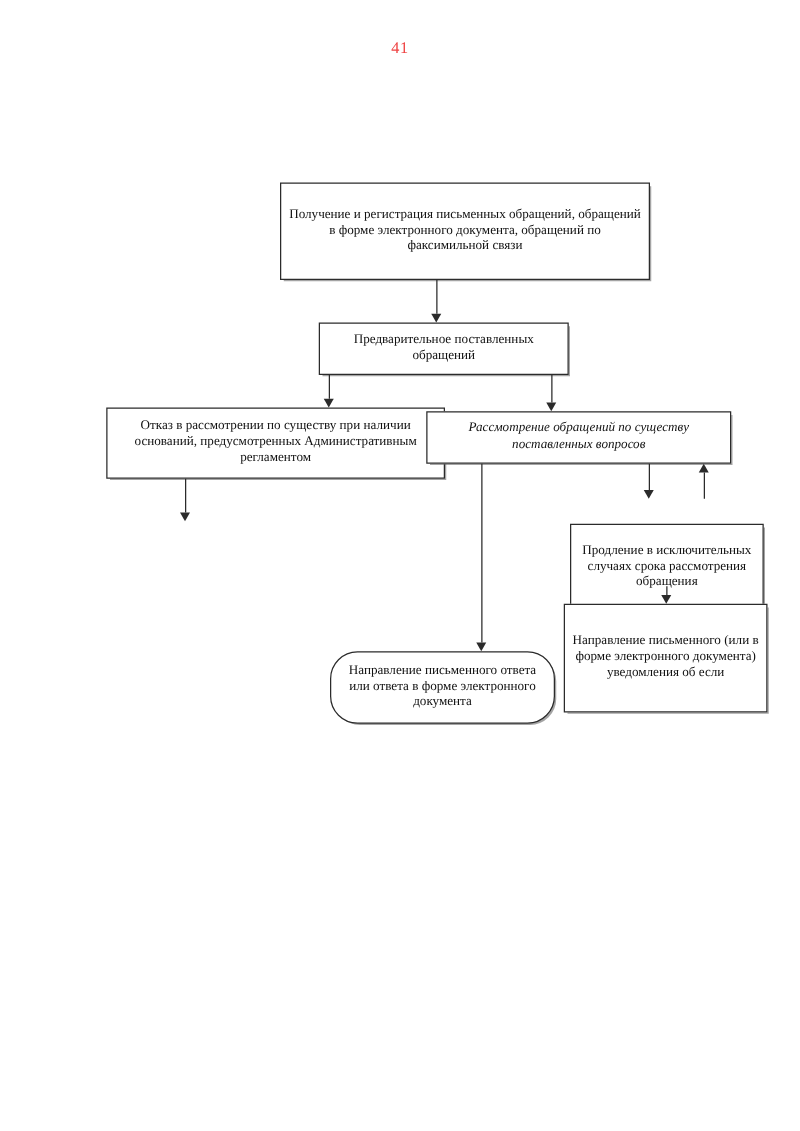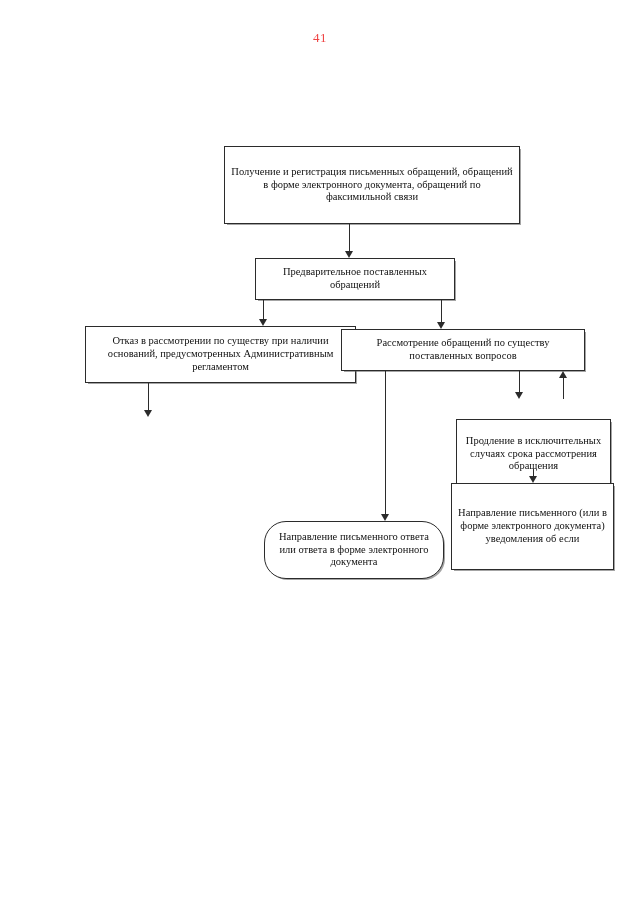--- a/index.html
+++ b/index.html
@@ -76,21 +76,21 @@
   </div>
 
   <div class="node" style="left:255px; top:258px; width:200px; height:42px;">
     <span>Предварительное поставленных обращений</span>
   </div>
 
   <div class="node" style="left:42px; top:326px; width:271px; height:57px;margin-left:43px;">
     <span>Отказ в рассмотрении по существу при наличии оснований, предусмотренных Административным регламентом</span>
   </div>
 
-  <div class="node" style="left:341px; top:329px; width:244px; height:42px;">
+  <div class="node" style="left:341px; top:329px; width:244px; height:42px;font-style:italic;">
     <span>Рассмотрение обращений по существу поставленных вопросов</span>
   </div>
 
 
   <div class="node" style="left:456px; top:419px; width:155px; height:70px;">
     <span>Продление в исключительных случаях срока рассмотрения обращения</span>
   </div>
 
   <div class="node" style="left:264px; top:521px; width:180px; height:58px;border-radius:22px;">
     <span>Направление письменного ответа или ответа в форме электронного документа</span>

